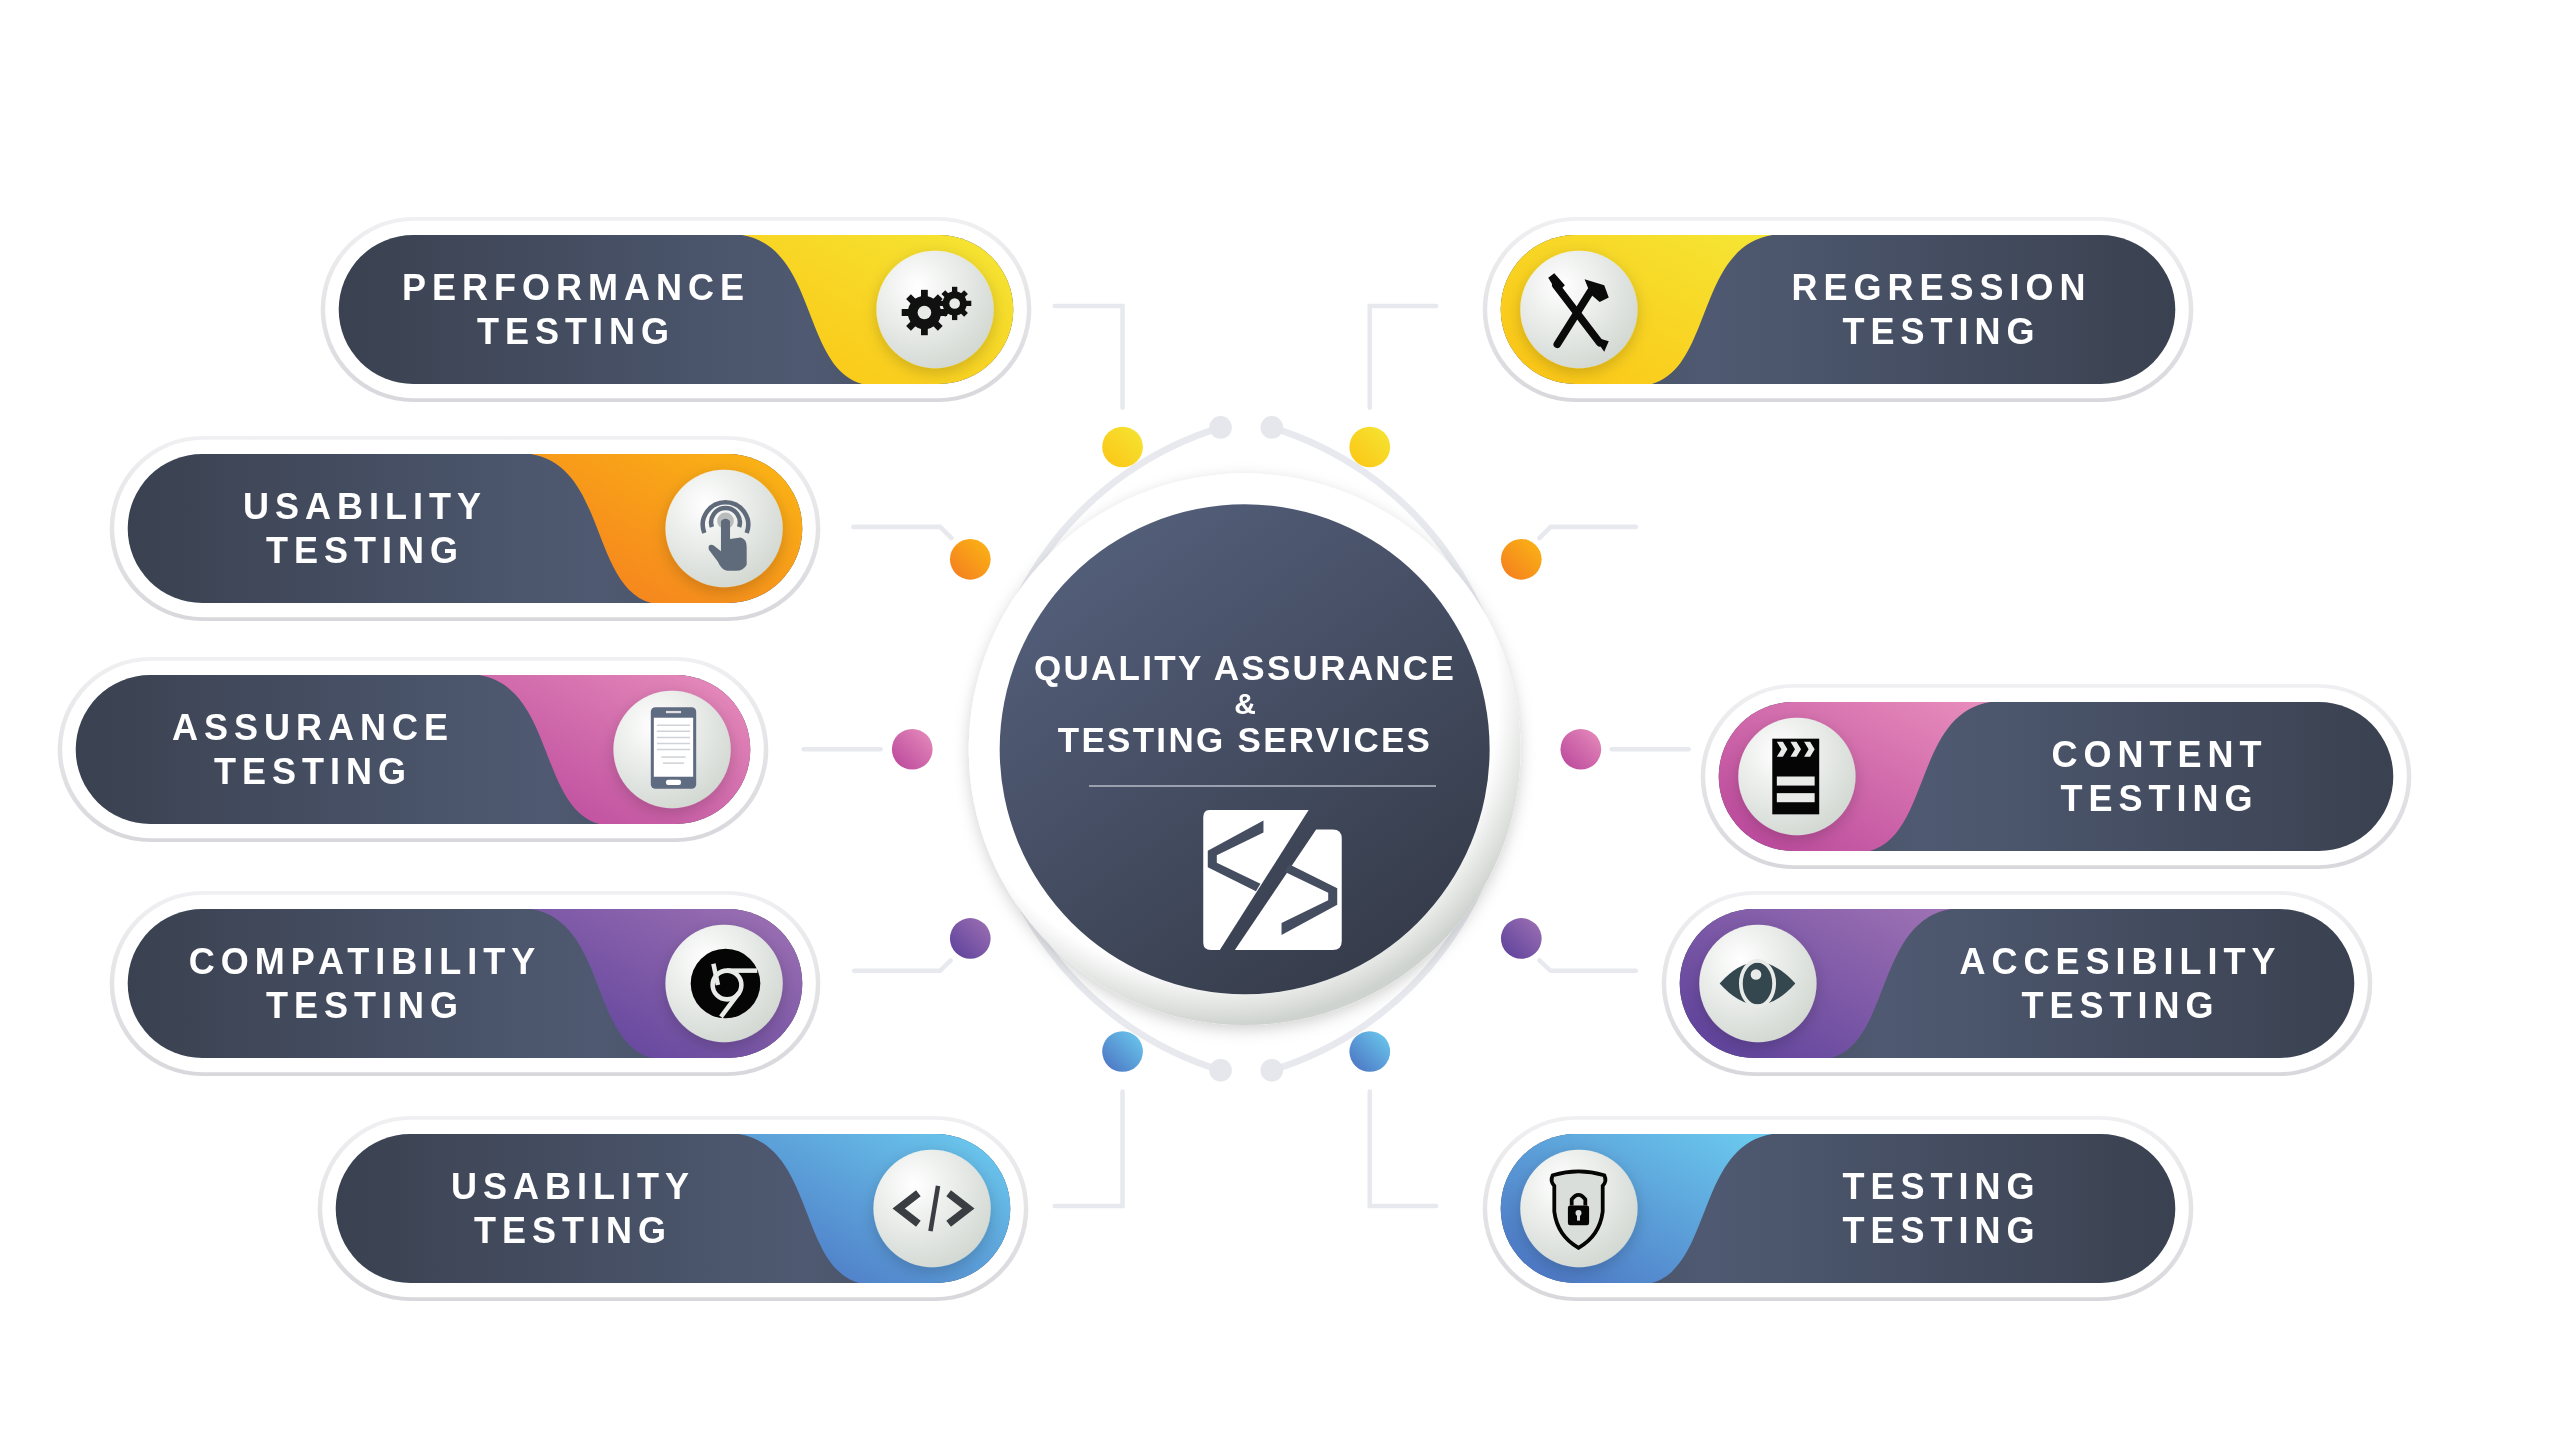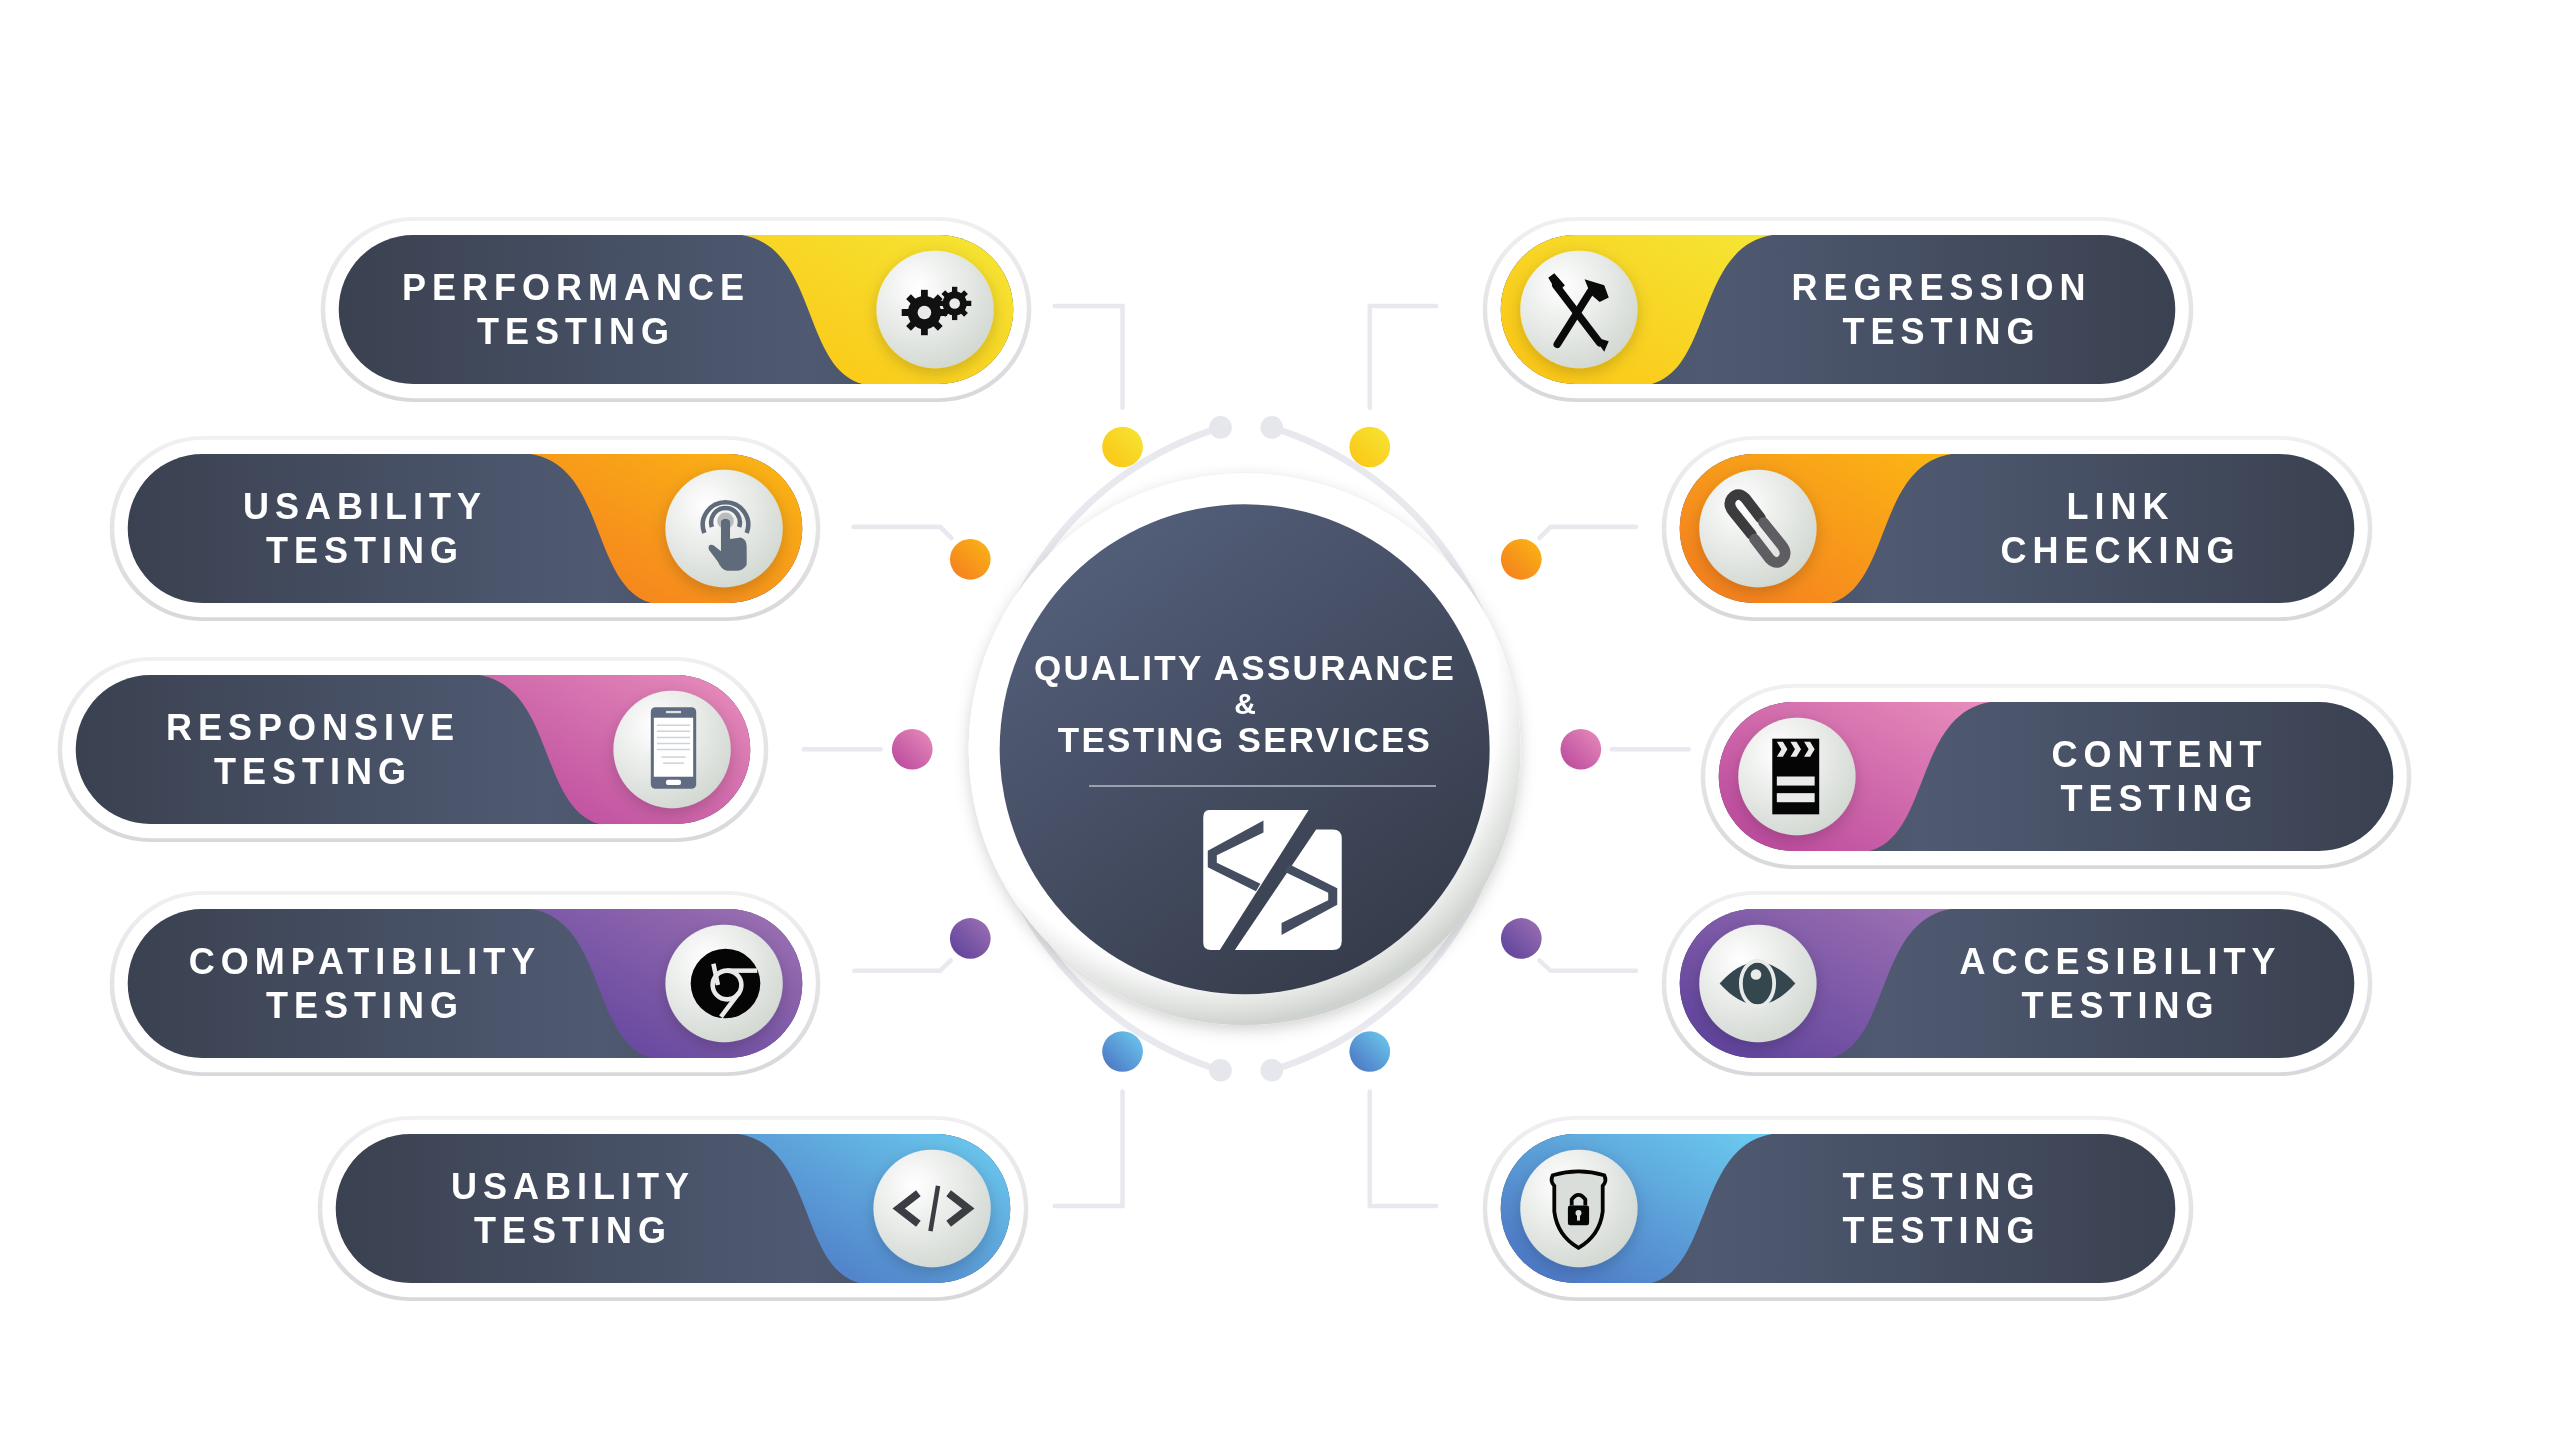--- a/index.html
+++ b/index.html
@@ -189,21 +189,21 @@
 
   <div class="pill left" style="left:57px;top:657px;">
     <svg class="bg" viewBox="0 0 945 246">
       <rect x="0" y="0" width="945" height="246" rx="123" fill="url(#bdr)"></rect>
       <rect x="6" y="5" width="933" height="236" rx="118" fill="#ffffff"></rect>
       <rect x="24" y="24" width="897" height="198" rx="99" fill="url(#bgL)"></rect>
       <path d="M560 24 H822 A99 99 0 0 1 822 222 H720 C640 200 660 40 560 24 Z" fill="url(#gP)"></path>
       <circle cx="817" cy="123" r="78" fill="url(#ic)" filter="url(#sh)"></circle>
     </svg>
     <div class="label">
-      <span>RESPONSIVE</span>
+      <span>ASSURANCE</span>
         <span>TESTING</span>
     </div>
     <div class="icon">
       <svg viewBox="0 0 152 152">
           <rect x="46" y="20" width="60" height="108" rx="6" fill="#5f6b80"></rect>
           <rect x="50" y="34" width="52" height="78" fill="#ffffff"></rect>
           <rect x="66" y="25" width="20" height="3" fill="#e0e0e0"></rect>
           <rect x="66" y="116" width="20" height="7" rx="3" fill="#ffffff"></rect>
           <g stroke="#cfd2d6" stroke-width="2">
             <line x1="54" y1="44" x2="98" y2="44"></line>
@@ -289,41 +289,20 @@
             <line x1="46" y1="44" x2="104" y2="120"></line>
             <line x1="48" y1="122" x2="92" y2="52"></line>
           </g>
           <path d="M36 34 L48 54 L58 44 L44 28 Z" fill="#0a0a0a"></path>
           <path d="M84 36 L110 44 L116 60 L104 66 L92 56 Z" fill="#0a0a0a"></path>
           <path d="M96 112 L110 132 L116 118 Z" fill="#0a0a0a"></path>
         </svg>
     </div>
   </div>
 
-  <div class="pill right" style="left:1661px;top:436px;">
-    <svg class="bg" viewBox="0 0 945 246">
-      <rect x="0" y="0" width="945" height="246" rx="123" fill="url(#bdr)"></rect>
-      <rect x="6" y="5" width="933" height="236" rx="118" fill="#ffffff"></rect>
-      <rect x="24" y="24" width="897" height="198" rx="99" fill="url(#bgR)"></rect>
-      <path d="M385 24 H123 A99 99 0 0 0 123 222 H225 C305 200 285 40 385 24 Z" fill="url(#gO)"></path>
-      <circle cx="128" cy="123" r="78" fill="url(#ic)" filter="url(#sh)"></circle>
-    </svg>
-    <div class="label">
-      <span>LINK</span>
-        <span>CHECKING</span>
-    </div>
-    <div class="icon">
-      <svg viewBox="0 0 152 152">
-          <g fill="none" stroke-width="14" stroke-linecap="round">
-            <path d="M80 62 L60 36 Q50 26 42 36 Q36 44 44 54 L68 84" stroke="#3c3c3e"></path>
-            <path d="M72 90 L92 116 Q102 126 110 116 Q116 108 108 98 L84 68" stroke="#5e5e62"></path>
-          </g>
-        </svg>
-    </div>
-  </div>
 
   <div class="pill right" style="left:1700px;top:657px;margin-top:27px;">
     <svg class="bg" viewBox="0 0 945 246">
       <rect x="0" y="0" width="945" height="246" rx="123" fill="url(#bdr)"></rect>
       <rect x="6" y="5" width="933" height="236" rx="118" fill="#ffffff"></rect>
       <rect x="24" y="24" width="897" height="198" rx="99" fill="url(#bgR)"></rect>
       <path d="M385 24 H123 A99 99 0 0 0 123 222 H225 C305 200 285 40 385 24 Z" fill="url(#gP)"></path>
       <circle cx="128" cy="123" r="78" fill="url(#ic)" filter="url(#sh)"></circle>
     </svg>
     <div class="label">

